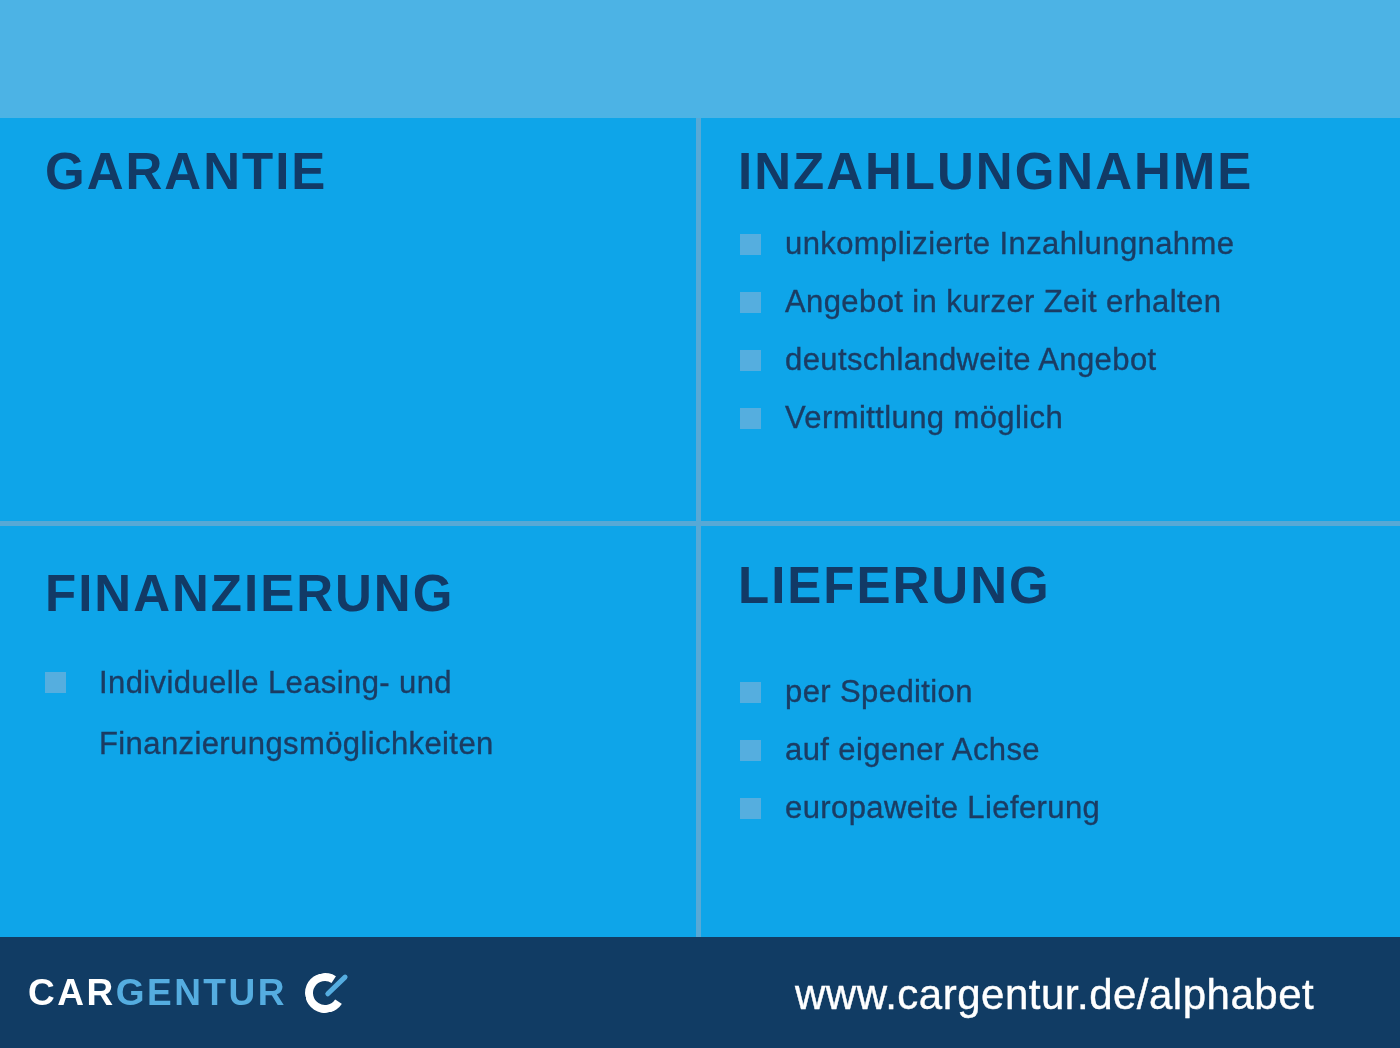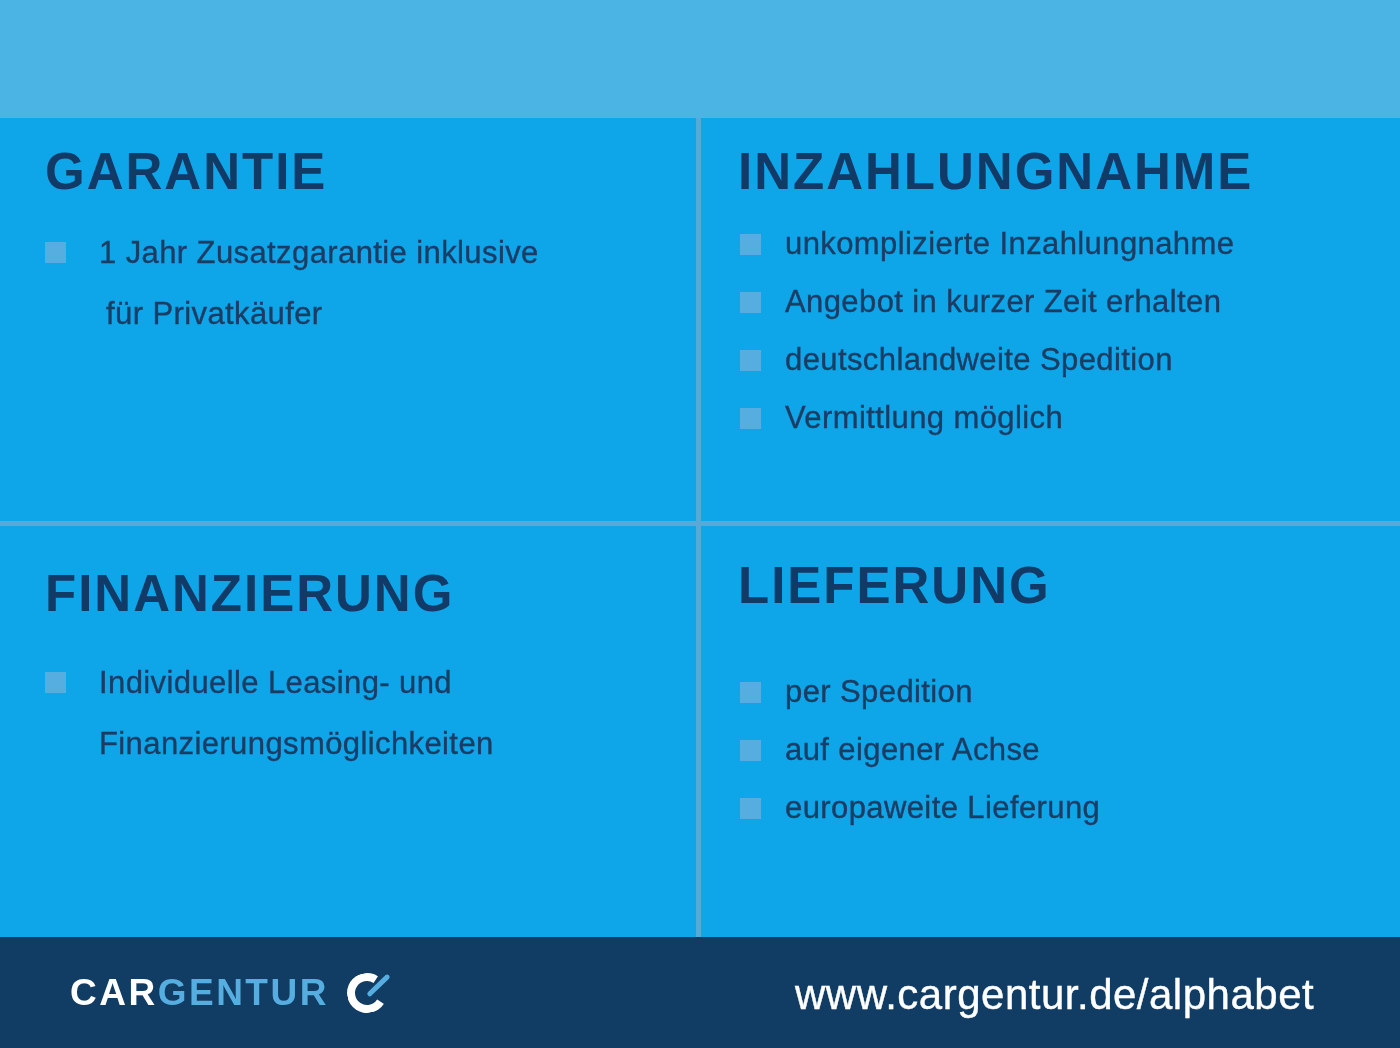--- a/index.html
+++ b/index.html
@@ -53,21 +53,21 @@
     -webkit-text-stroke:0.35px var(--text-navy);
   }
   .bullet-text.two-line{line-height:61px;margin-top:-14px;}
   .line2-indent{padding-left:7px;}
 
   
   .footer-bar{
     position:absolute;left:0;top:937px;width:1400px;height:111px;
     background:var(--footer-navy);display:flex;align-items:center;
   }
-  .logo{display:flex;align-items:center;margin-left:70px;}
+  .logo{display:flex;align-items:center;margin-left:28px;}
   .logo-text{
     font-size:37px;font-weight:700;letter-spacing:2.5px;line-height:1;
     white-space:nowrap;
   }
   .logo-car{color:var(--white);}
   .logo-gentur{color:var(--logo-blue);}
   .logo-mark{position:relative;width:46px;height:46px;margin-left:16px;}
   .logo-ring{
     position:absolute;left:2px;top:3px;width:40px;height:40px;
     border:8px solid var(--white);border-radius:50%;
@@ -89,42 +89,36 @@
 
 <div class="canvas">
 
   <div class="header-bar"></div>
 
   <div class="divider-v"></div>
   <div class="divider-h"></div>
 
   <section class="quadrant q1">
     <h2>GARANTIE</h2>
-    <ul class="bullets">
-      <li class="bullet-item">
-        <span class="bullet-square"></span>
-        <span class="bullet-text two-line"><span>1 Jahr Zusatzgarantie inklusive</span><br><span class="line2-indent">für Privatkäufer</span></span>
-      </li>
-    </ul>
   </section>
 
   <section class="quadrant q2">
     <h2>INZAHLUNGNAHME</h2>
     <ul class="bullets">
       <li class="bullet-item">
         <span class="bullet-square"></span>
         <span class="bullet-text">unkomplizierte Inzahlungnahme</span>
       </li>
       <li class="bullet-item">
         <span class="bullet-square"></span>
         <span class="bullet-text">Angebot in kurzer Zeit erhalten</span>
       </li>
       <li class="bullet-item">
         <span class="bullet-square"></span>
-        <span class="bullet-text">deutschlandweite Spedition</span>
+        <span class="bullet-text">deutschlandweite Angebot</span>
       </li>
       <li class="bullet-item">
         <span class="bullet-square"></span>
         <span class="bullet-text">Vermittlung möglich</span>
       </li>
     </ul>
   </section>
 
   <section class="quadrant q3">
     <h2>FINANZIERUNG</h2>

